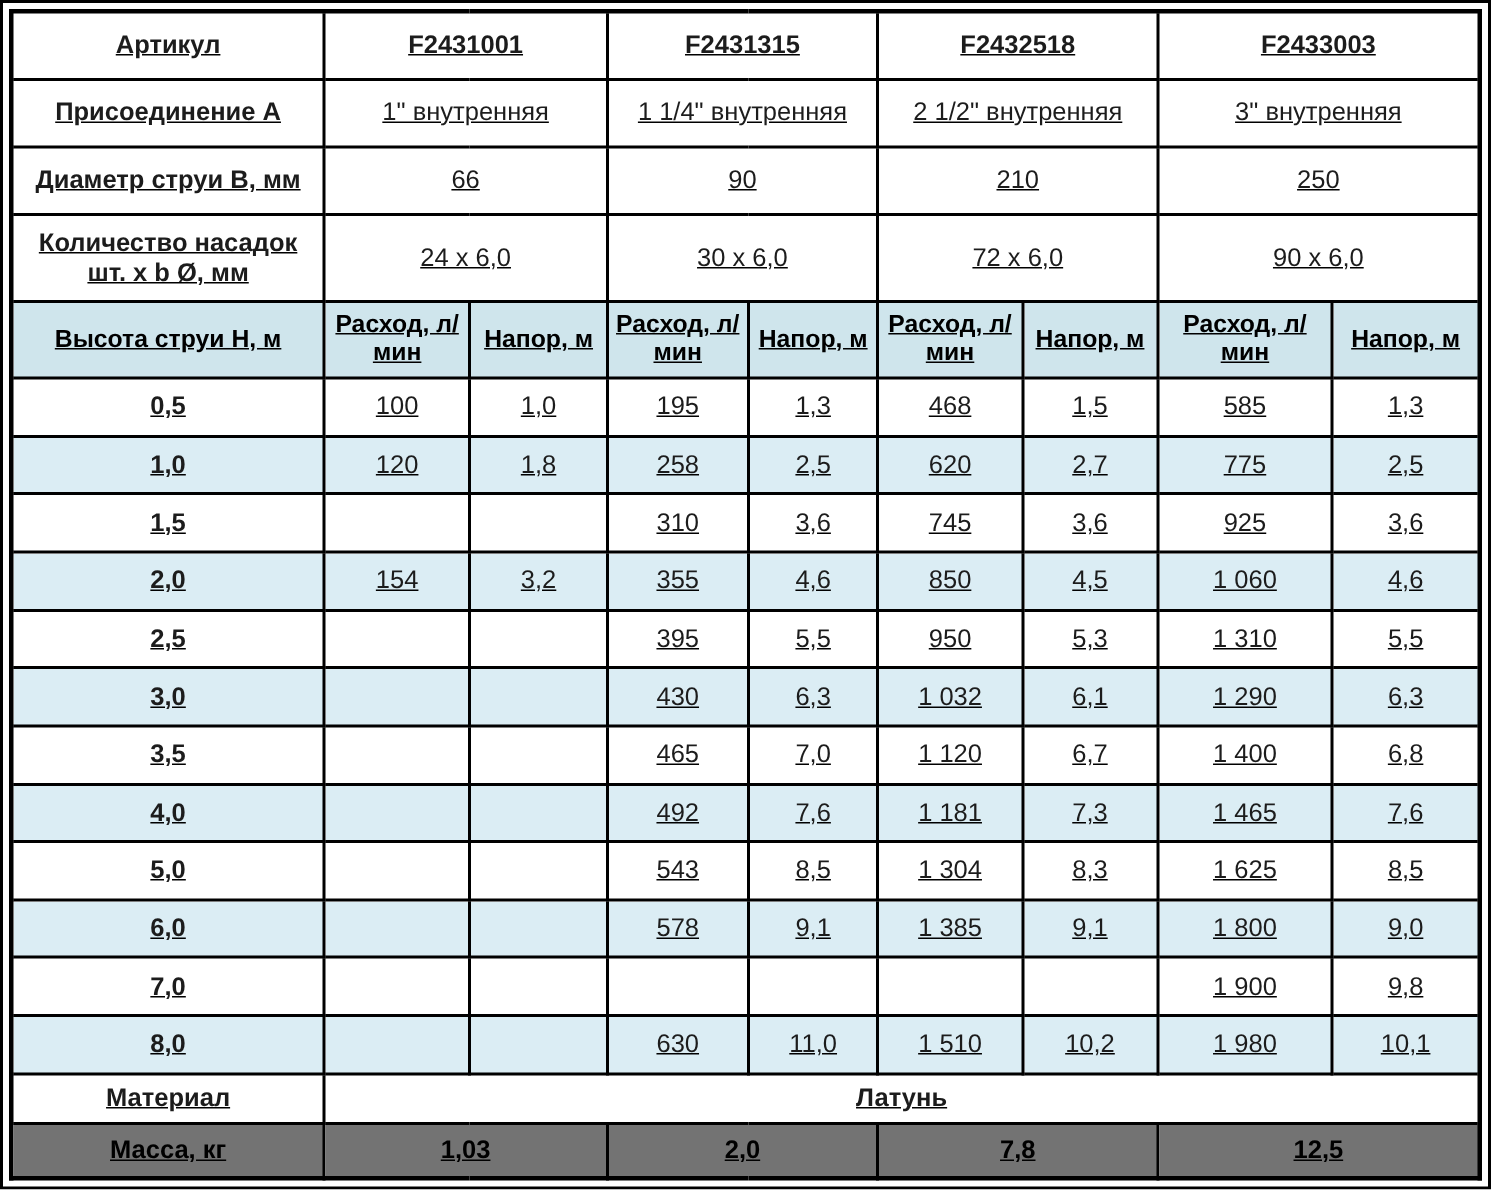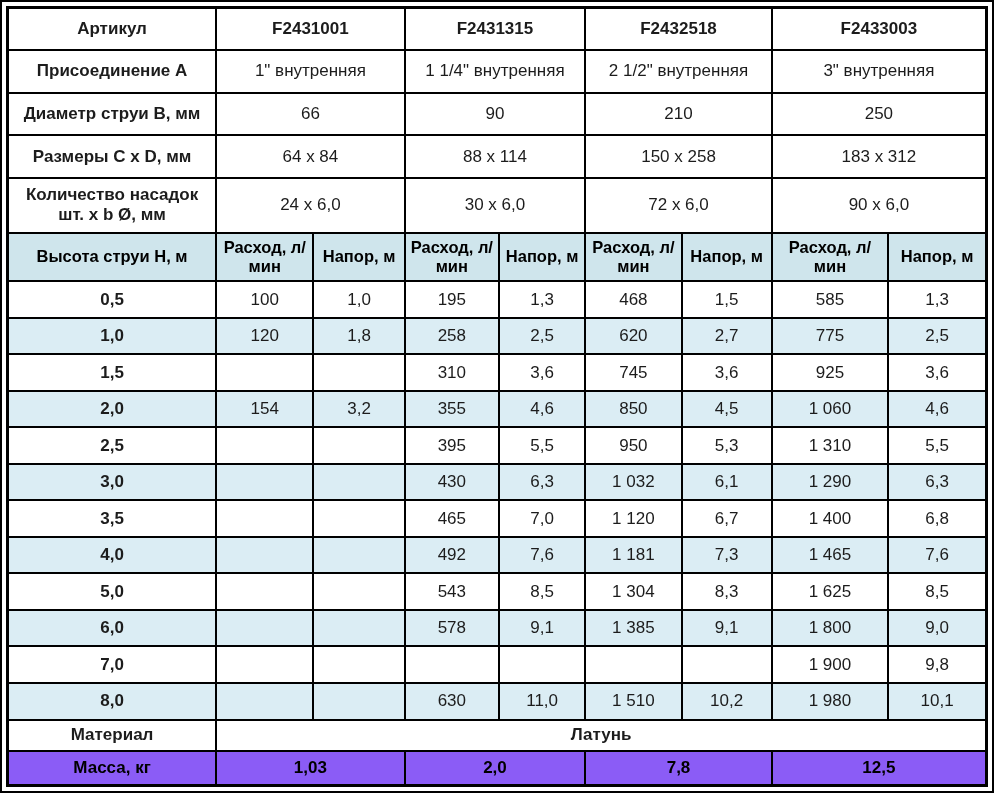--- a/index.html
+++ b/index.html
@@ -8,20 +8,21 @@
     background: #ffffff;
     font-family: "Liberation Sans", sans-serif;
   }
   .frame {
     box-sizing: border-box;
     width: 994px;
     height: 793px;
     border: 2px solid #000;
     background: #ffffff;
     padding: 4px;
+    text-decoration: underline;
   }
   table.spec {
     border-collapse: collapse;
     table-layout: fixed;
     width: 100%;
     height: 100%;
     border: 3px solid #000;
     background: #ffffff;
   }
   table.spec td, table.spec th {
@@ -50,21 +51,21 @@
     background: #cfe5ec;
     font-weight: bold;
     color: #000;
     font-size: 16.5px;
   }
   
   tr.alt th, tr.alt td { background: #dbedf4; }
   
   td.material { font-weight: bold; color: #000; }
   tr.r-mass th, tr.r-mass td {
-    background: #8b5cf6;
+    background: #737373;
     font-weight: bold;
     color: #000;
   }
   
   tr.r-spec   { height: 42px; }
   tr.r-spec5  { height: 54px; }
   tr.r-jethead{ height: 48px; margin-top: 27px; }
   tr.r-data   { height: 36px; }
   tr.r-mat    { height: 31px; }
   tr.r-mass   { height: 34px; }
@@ -100,27 +101,20 @@
           <td colspan="2" class="val">2 1/2" внутренняя</td>
           <td colspan="2" class="val">3" внутренняя</td>
         </tr>
         <tr class="r-spec">
           <th class="rowlabel">Диаметр струи B, мм</th>
           <td colspan="2" class="val">66</td>
           <td colspan="2" class="val">90</td>
           <td colspan="2" class="val">210</td>
           <td colspan="2" class="val">250</td>
         </tr>
-        <tr class="r-spec">
-          <th class="rowlabel">Размеры C x D, мм</th>
-          <td colspan="2" class="val">64 x 84</td>
-          <td colspan="2" class="val">88 x 114</td>
-          <td colspan="2" class="val">150 x 258</td>
-          <td colspan="2" class="val">183 x 312</td>
-        </tr>
         <tr class="r-spec5">
           <th class="rowlabel">Количество насадок шт. x b Ø, мм</th>
           <td colspan="2" class="val">24 x 6,0</td>
           <td colspan="2" class="val">30 x 6,0</td>
           <td colspan="2" class="val">72 x 6,0</td>
           <td colspan="2" class="val">90 x 6,0</td>
         </tr>
         <tr class="r-jethead">
           <th class="rowlabel">Высота струи H, м</th>
           <td>Расход, л/мин</td>

